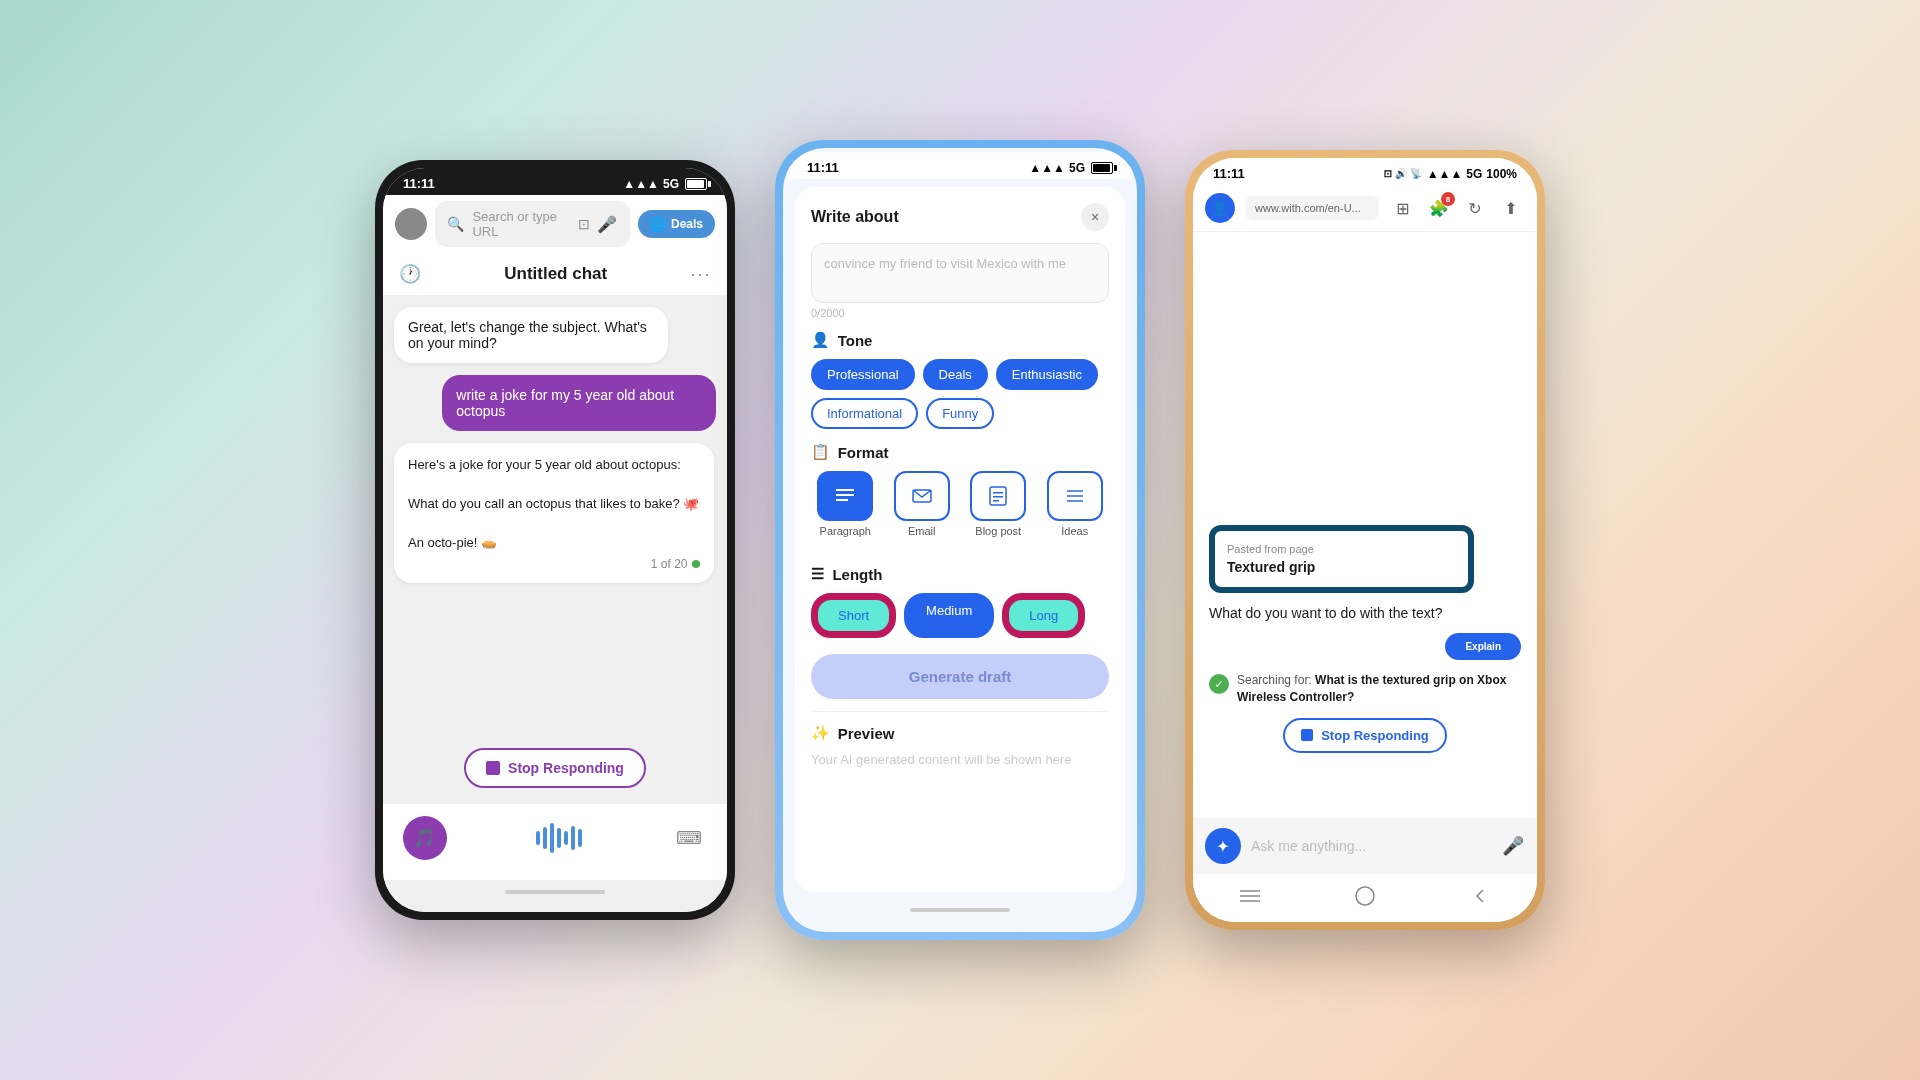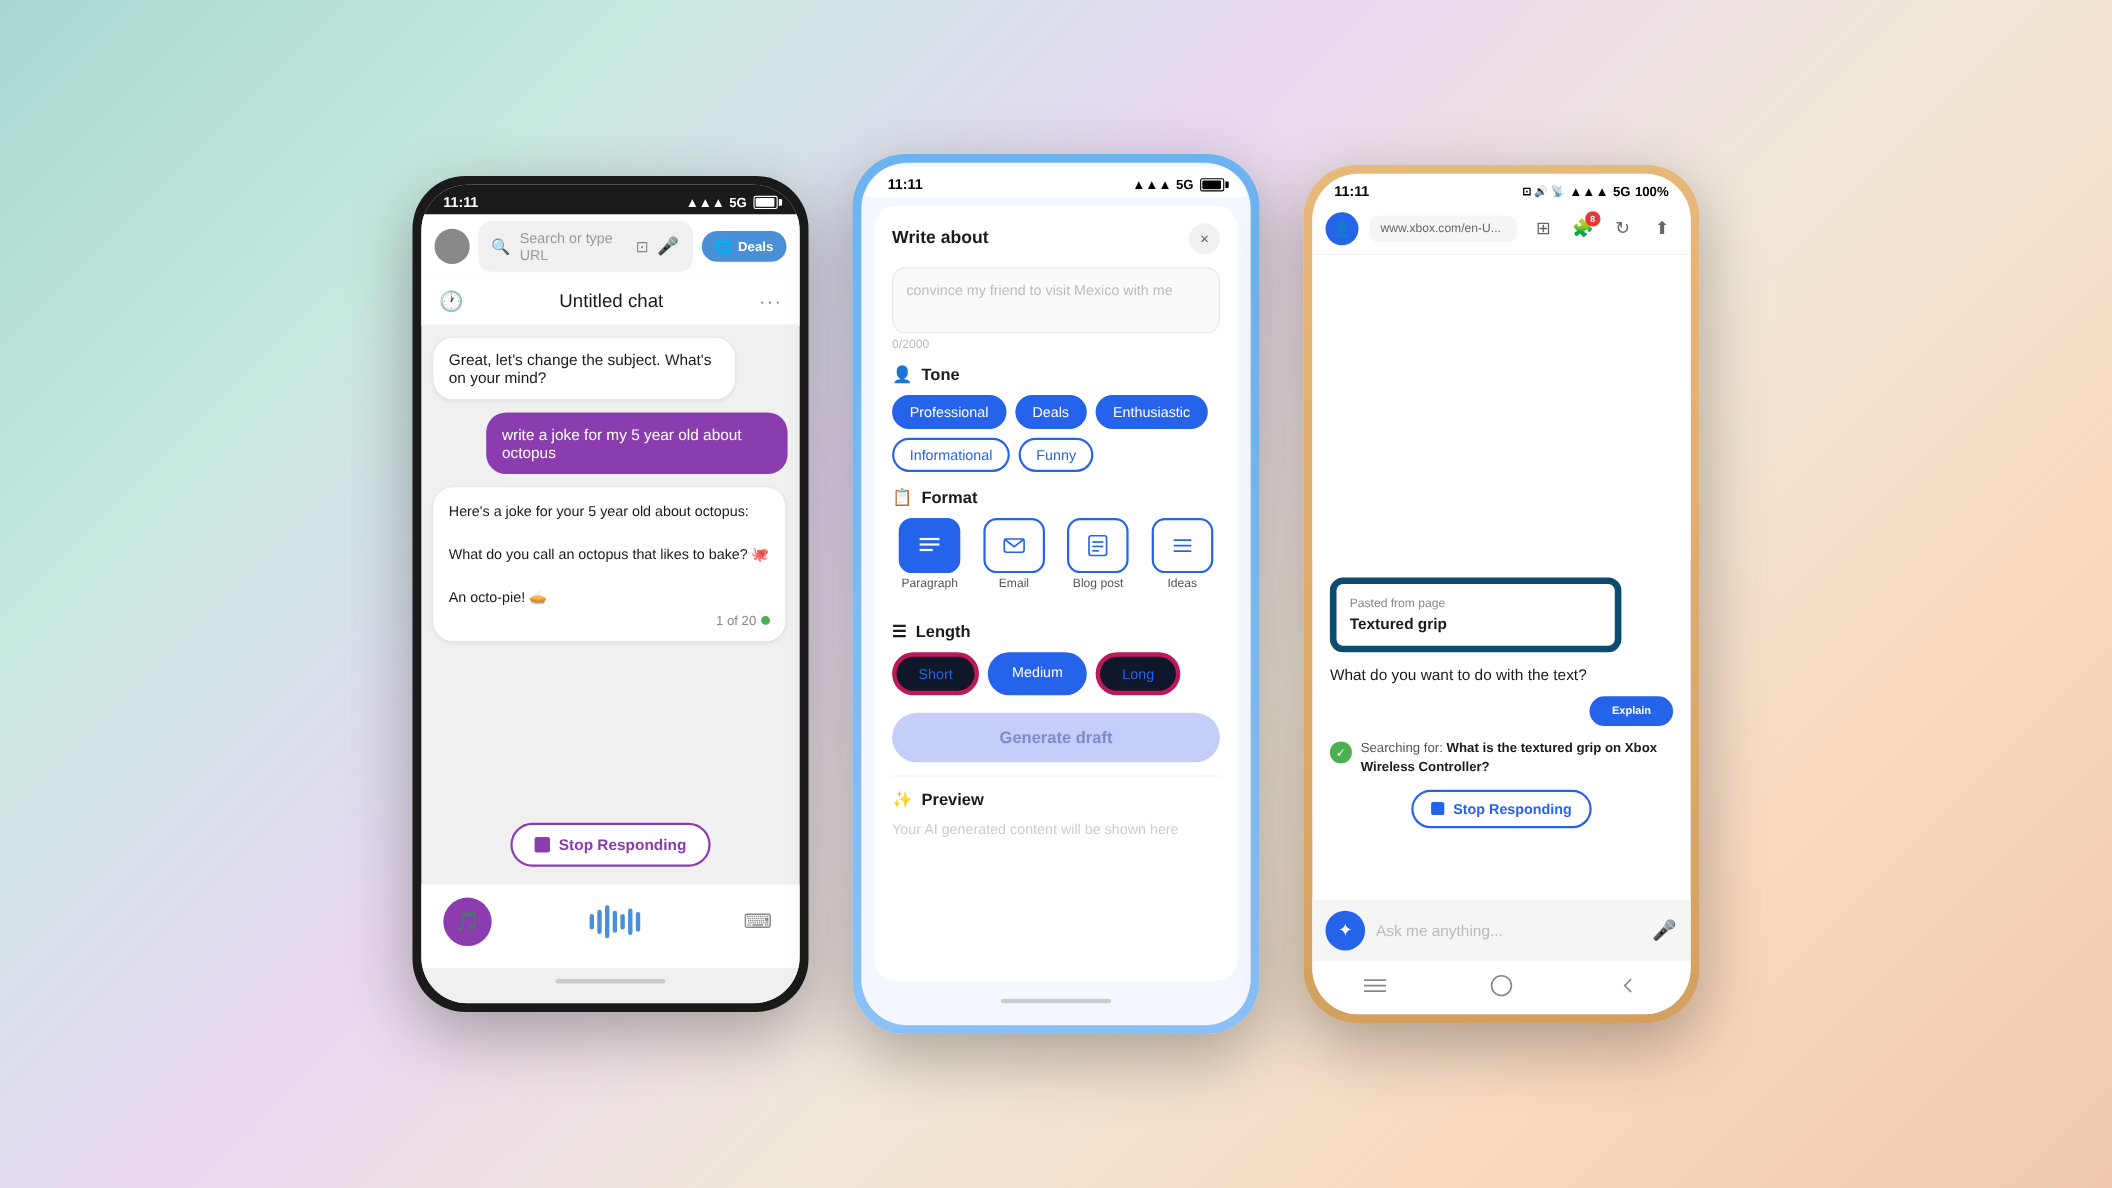--- a/index.html
+++ b/index.html
@@ -157,21 +157,21 @@
     .chat-header {
       background: #fff;
       padding: 10px 16px;
       display: flex;
       align-items: center;
       justify-content: space-between;
       border-bottom: 1px solid #f0f0f0;
     }
     .chat-title {
       font-size: 17px;
-      font-weight: 400;
+      font-weight: 700;
       color: #1a1a1a;
     }
 
     .chat-body {
       padding: 11px;
       display: flex;
       flex-direction: column;
       gap: 12px;
       flex: 1;
       overflow: hidden;
@@ -445,23 +445,23 @@
       cursor: pointer;
     }
 
     .length-tag-active {
       background: #2563eb;
       color: #fff;
       border: 2px solid #2563eb;
     }
 
     .length-tag-inactive {
-      background: #0f172a;
+      background: #5eead4;
       color: #2563eb;
-      border: 4px solid #be185d;
+      border: 7px solid #be185d;
     }
 
     .generate-btn {
       width: 100%;
       background: #c5cef8;
       color: #7a8ccc;
       border-radius: 24px;
       padding: 14px;
       font-size: 15px;
       font-weight: 600;
@@ -950,21 +950,21 @@
             <span>5G</span>
             <span>100%</span>
           </div>
         </div>
 
         <div class="phone3-toolbar">
           <div class="toolbar-avatar">
             <span>👤</span>
           </div>
           <div class="url-bar">
-            <span>www.xbox.com/en-U...</span>
+            <span>www.with.com/en-U...</span>
           </div>
           <div class="toolbar-icons">
             <div class="toolbar-icon">
               <span>⊞</span>
             </div>
             <div class="toolbar-icon" style="position:relative;">
               <span>🧩</span>
               <span class="red-badge">8</span>
             </div>
             <div class="toolbar-icon">

